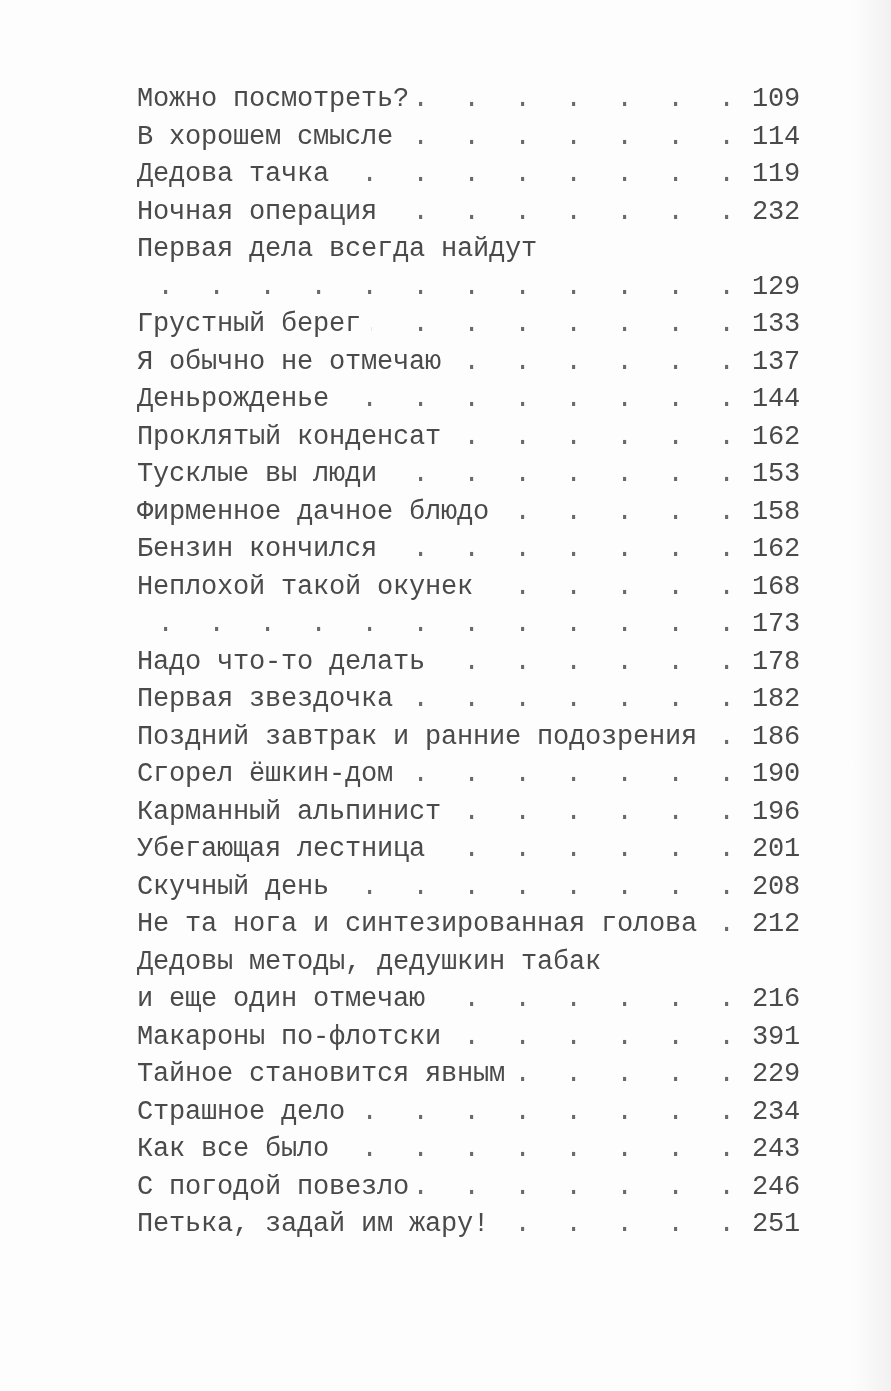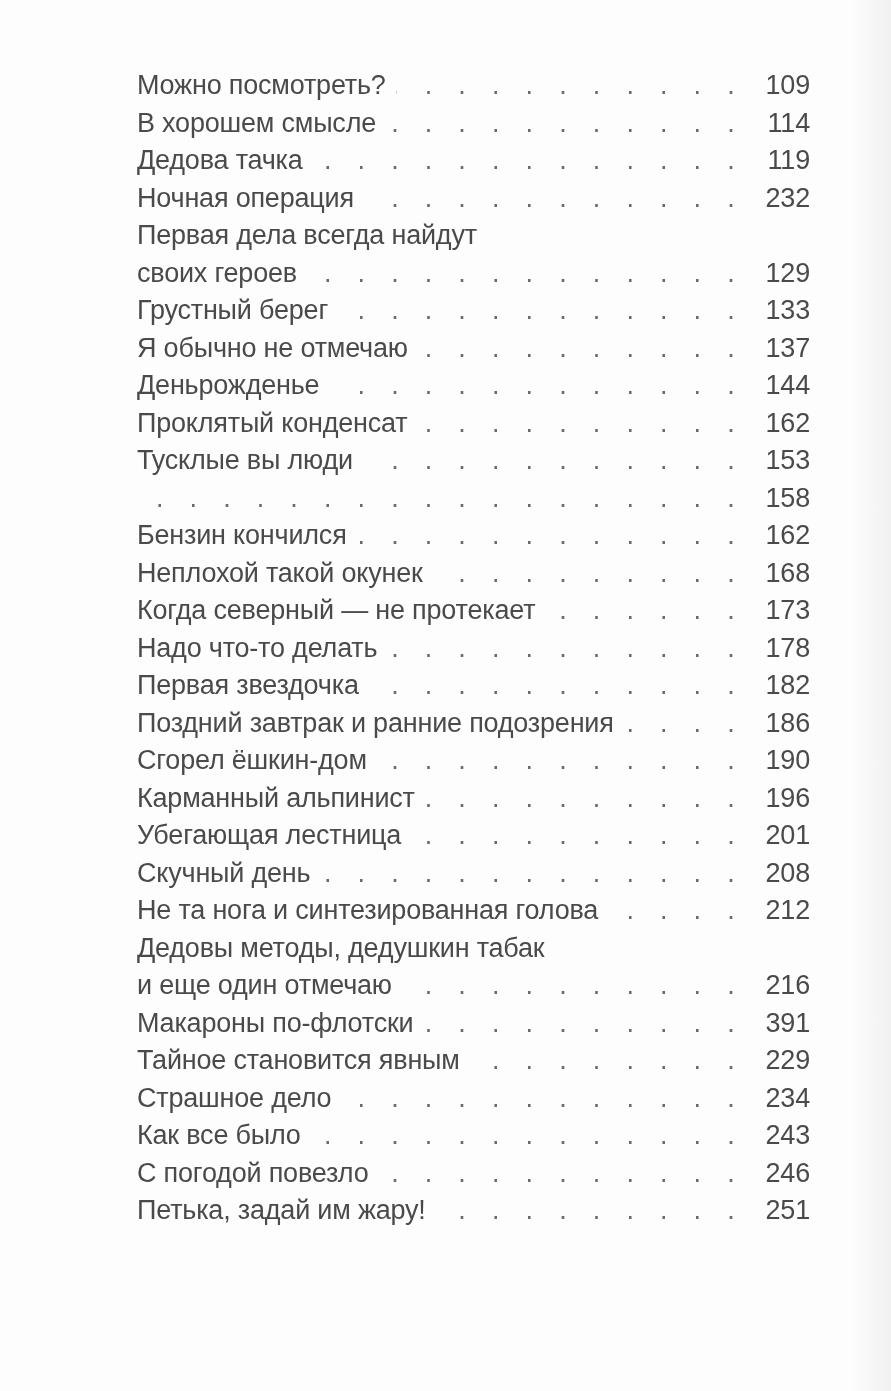--- a/index.html
+++ b/index.html
@@ -9,23 +9,23 @@
       overflow: hidden;
       position: relative;
     }
     .page-edge {
       position: absolute; top: 0; right: 0; width: 40px; height: 100%;
       background: linear-gradient(to right, rgba(253,253,253,0), #f1f1f1);
     }
     .toc {
       position: absolute;
       left: 137px;
-      top: 67px;
+      top: 81px;
       width: 673px;
-      font-family: Liberation Sans, sans-serif;
+      font-family: Liberation Mono, monospace;
       font-size: 27px;
       color: #4a4a4a;
       letter-spacing: -0.2px;
     }
     .toc-entry { display: block; }
     .toc-line {
       display: flex;
       align-items: baseline;
       height: 37.5px;
       line-height: 37.5px;
@@ -37,21 +37,20 @@
       overflow: hidden;
       margin: 0 8px 0 10px;
       color: #6a6a6a;
       letter-spacing: 9.3px;
       text-align: right;
       direction: rtl;
     }
     .toc-page {
       flex: 0 0 auto;
       width: 58px;
-      text-align: right;
     }
   </style>
 </head>
 <body>
 
 <div class="page-edge"></div>
 
 <div class="toc" id="toc">
     <div class="toc-entry">
       <div class="toc-line">
@@ -79,21 +78,20 @@
         <span class="toc-title">Ночная операция</span>
         <span class="toc-leader">. . . . . . . . . . . . . . . . . . . . . . . . . . . . . . . . . . . . . . . .</span>
         <span class="toc-page">232</span>
       </div>
     </div>
     <div class="toc-entry">
       <div class="toc-line">
         <span class="toc-title">Первая дела всегда найдут</span>
       </div>
       <div class="toc-line">
-        <span class="toc-title">своих героев</span>
         <span class="toc-leader">. . . . . . . . . . . . . . . . . . . . . . . . . . . . . . . . . . . . . . . .</span>
         <span class="toc-page">129</span>
       </div>
     </div>
     <div class="toc-entry">
       <div class="toc-line">
         <span class="toc-title">Грустный берег</span>
         <span class="toc-leader">. . . . . . . . . . . . . . . . . . . . . . . . . . . . . . . . . . . . . . . .</span>
         <span class="toc-page">133</span>
       </div>
@@ -121,41 +119,41 @@
     </div>
     <div class="toc-entry">
       <div class="toc-line">
         <span class="toc-title">Тусклые вы люди</span>
         <span class="toc-leader">. . . . . . . . . . . . . . . . . . . . . . . . . . . . . . . . . . . . . . . .</span>
         <span class="toc-page">153</span>
       </div>
     </div>
     <div class="toc-entry">
       <div class="toc-line">
+        <span class="toc-title">Фирменное дачное блюдо</span>
         <span class="toc-leader">. . . . . . . . . . . . . . . . . . . . . . . . . . . . . . . . . . . . . . . .</span>
         <span class="toc-page">158</span>
       </div>
     </div>
     <div class="toc-entry">
       <div class="toc-line">
         <span class="toc-title">Бензин кончился</span>
         <span class="toc-leader">. . . . . . . . . . . . . . . . . . . . . . . . . . . . . . . . . . . . . . . .</span>
         <span class="toc-page">162</span>
       </div>
     </div>
     <div class="toc-entry">
       <div class="toc-line">
         <span class="toc-title">Неплохой такой окунек</span>
         <span class="toc-leader">. . . . . . . . . . . . . . . . . . . . . . . . . . . . . . . . . . . . . . . .</span>
         <span class="toc-page">168</span>
       </div>
     </div>
     <div class="toc-entry">
       <div class="toc-line">
-        <span class="toc-title">Когда северный — не протекает</span>
         <span class="toc-leader">. . . . . . . . . . . . . . . . . . . . . . . . . . . . . . . . . . . . . . . .</span>
         <span class="toc-page">173</span>
       </div>
     </div>
     <div class="toc-entry">
       <div class="toc-line">
         <span class="toc-title">Надо что-то делать</span>
         <span class="toc-leader">. . . . . . . . . . . . . . . . . . . . . . . . . . . . . . . . . . . . . . . .</span>
         <span class="toc-page">178</span>
       </div>

